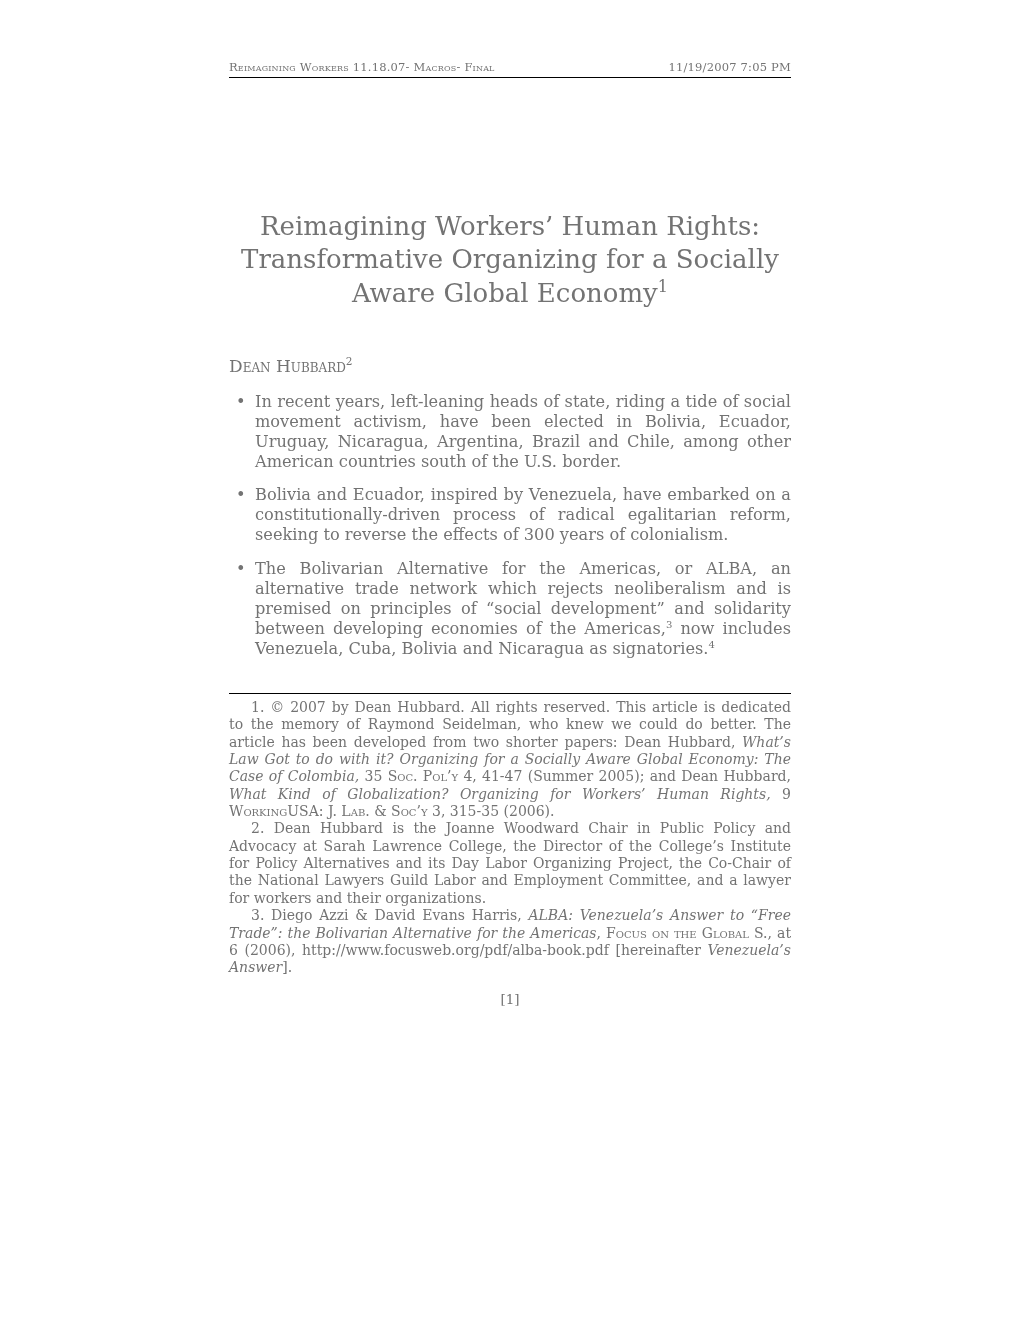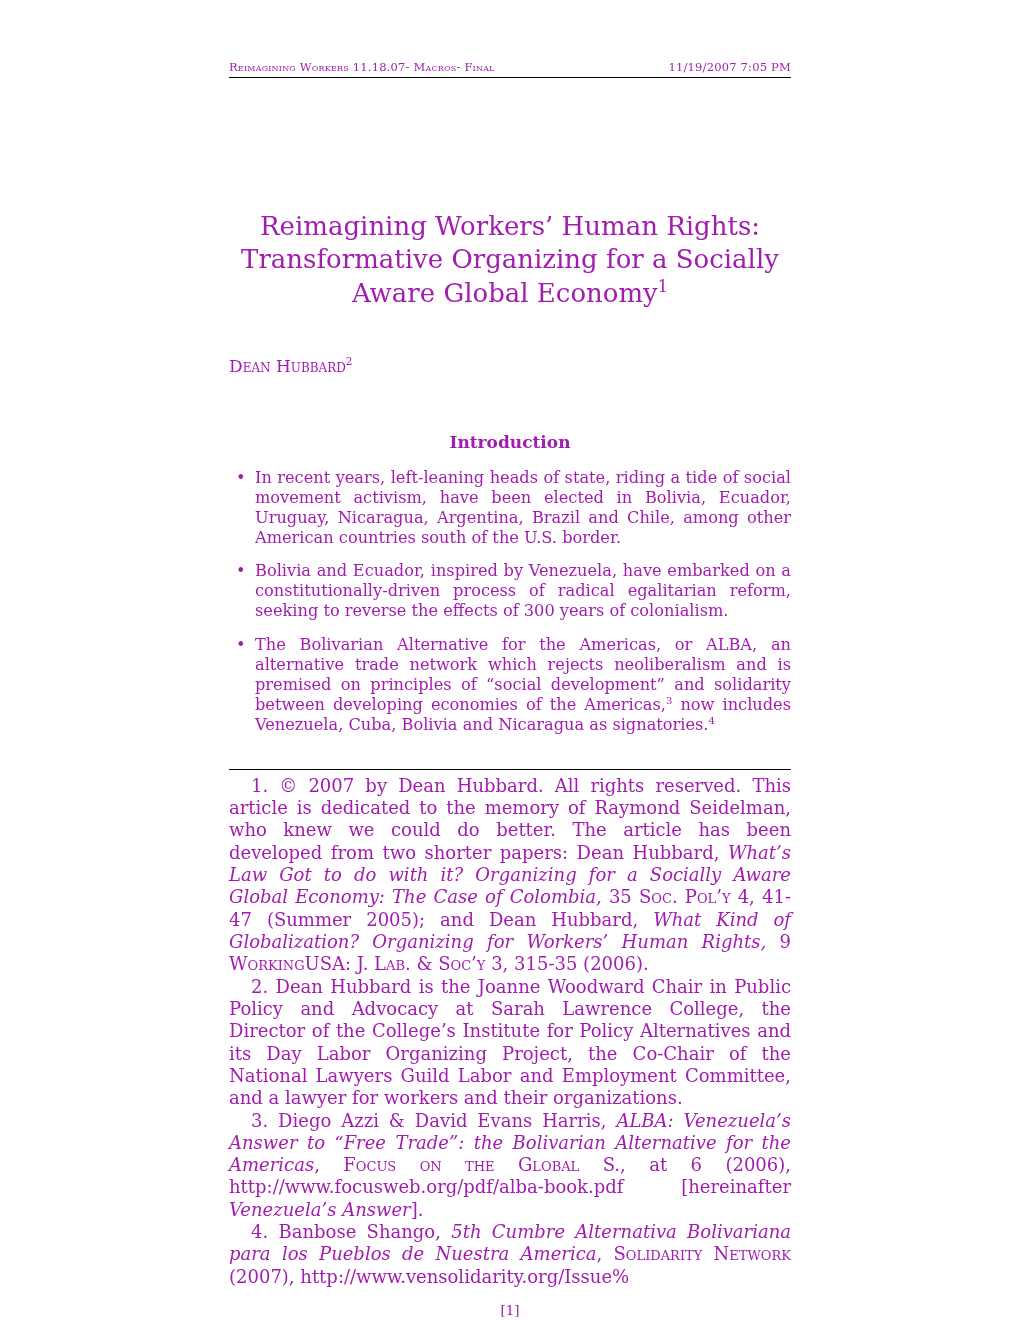--- a/index.html
+++ b/index.html
@@ -1,21 +1,21 @@
 <!DOCTYPE html>
 <html><head>
 <meta charset="utf-8">
 <style>
   html, body { margin: 0; padding: 0; background: #ffffff; }
   .page {
     position: relative;
     width: 1020px;
     height: 1320px;
     background: #ffffff;
-    color: #a21caf;
+    color: #737373;
     font-family: "DejaVu Serif", "Liberation Serif", serif;
     overflow: hidden;
   }
   .content {
     position: absolute;
     left: 229px;
     top: 60px;
     width: 562px;
   }
   .running-head {
@@ -66,21 +66,21 @@
     left: 7px;
     top: 0;
   }
   .footnote-rule {
     border-top: 1px solid #000000;
     margin-top: 34px;
     height: 0;
   }
   .footnotes { margin-top: 5px; }
   .footnote {
-    font-size: 18px;
+    font-size: 14px;
     line-height: 1.24;
     text-align: justify;
     text-indent: 22px;
     margin: 0;
   }
   .seg-i { font-style: italic; }
   .seg-sc { font-variant: small-caps; }
   sup.seg-sup {
     font-size: 0.62em;
     line-height: 0;
@@ -99,33 +99,31 @@
 
     <div class="running-head">
       <span class="rh-left"><span class="seg-sc">Reimagining Workers 11.18.07- Macros- Final</span></span>
       <span class="rh-right">11/19/2007 7:05 PM</span>
     </div>
 
     <h1 class="title"><span>Reimagining Workers’ Human Rights: Transformative Organizing for a Socially Aware Global Economy</span><sup class="seg-sup">1</sup></h1>
 
     <div class="author"><span class="seg-sc">Dean Hubbard</span><sup class="seg-sup">2</sup></div>
 
-    <h2 class="section-heading">Introduction</h2>
 
     <ul class="bullets">
       <li class="bullet"><span>In recent years, left-leaning heads of state, riding a tide of social movement activism, have been elected in Bolivia, Ecuador, Uruguay, Nicaragua, Argentina, Brazil and Chile, among other American countries south of the U.S. border.</span></li>
       <li class="bullet"><span>Bolivia and Ecuador, inspired by Venezuela, have embarked on a constitutionally-driven process of radical egalitarian reform, seeking to reverse the effects of 300 years of colonialism.</span></li>
       <li class="bullet"><span>The Bolivarian Alternative for the Americas, or ALBA, an alternative trade network which rejects neoliberalism and is premised on principles of “social development” and solidarity between developing economies of the Americas,</span><sup class="seg-sup">3</sup><span> now includes Venezuela, Cuba, Bolivia and Nicaragua as signatories.</span><sup class="seg-sup">4</sup></li>
     </ul>
 
     <div class="footnote-rule"></div>
 
     <div class="footnotes">
       <p class="footnote"><span>1. © 2007 by Dean Hubbard. All rights reserved. This article is dedicated to the memory of Raymond Seidelman, who knew we could do better. The article has been developed from two shorter papers: Dean Hubbard, </span><span class="seg-i">What’s Law Got to do with it? Organizing for a Socially Aware Global Economy: The Case of Colombia,</span><span> 35 </span><span class="seg-sc">Soc. Pol’y</span><span> 4, 41-47 (Summer 2005); and Dean Hubbard, </span><span class="seg-i">What Kind of Globalization? Organizing for Workers’ Human Rights,</span><span> 9 </span><span class="seg-sc">WorkingUSA: J. Lab. &amp; Soc’y</span><span> 3, 315-35 (2006).</span></p>
       <p class="footnote"><span>2. Dean Hubbard is the Joanne Woodward Chair in Public Policy and Advocacy at Sarah Lawrence College, the Director of the College’s Institute for Policy Alternatives and its Day Labor Organizing Project, the Co-Chair of the National Lawyers Guild Labor and Employment Committee, and a lawyer for workers and their organizations.</span></p>
       <p class="footnote"><span>3. Diego Azzi &amp; David Evans Harris, </span><span class="seg-i">ALBA: Venezuela’s Answer to “Free Trade”: the Bolivarian Alternative for the Americas</span><span>, </span><span class="seg-sc">Focus on the Global S.</span><span>, at 6 (2006), http://www.focusweb.org/pdf/alba-book.pdf [hereinafter </span><span class="seg-i">Venezuela’s Answer</span><span>].</span></p>
-      <p class="footnote"><span>4. Banbose Shango, </span><span class="seg-i">5th Cumbre Alternativa Bolivariana para los Pueblos de Nuestra America</span><span>, </span><span class="seg-sc">Solidarity Network</span><span> (2007), http://www.vensolidarity.org/Issue%</span></p>
     </div>
 
     <div class="page-number">[1]</div>
 
   </div>
 </div>
 
 </body></html>

